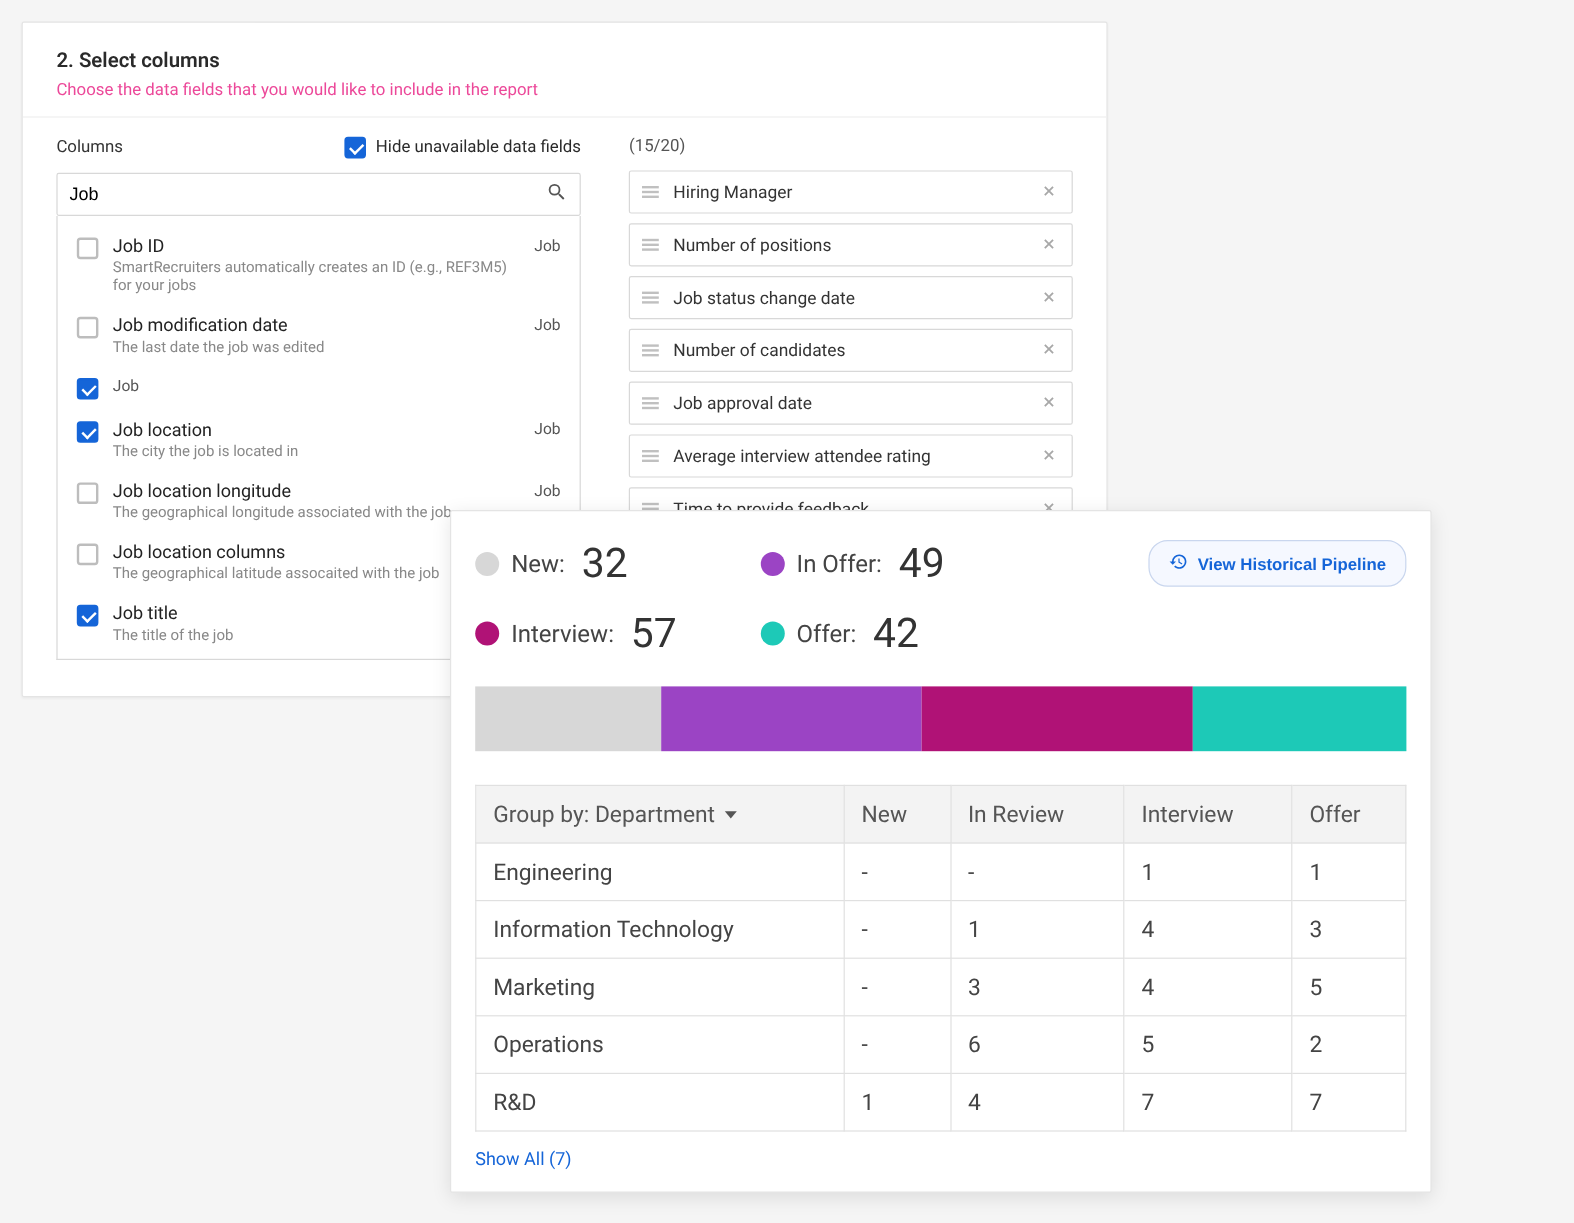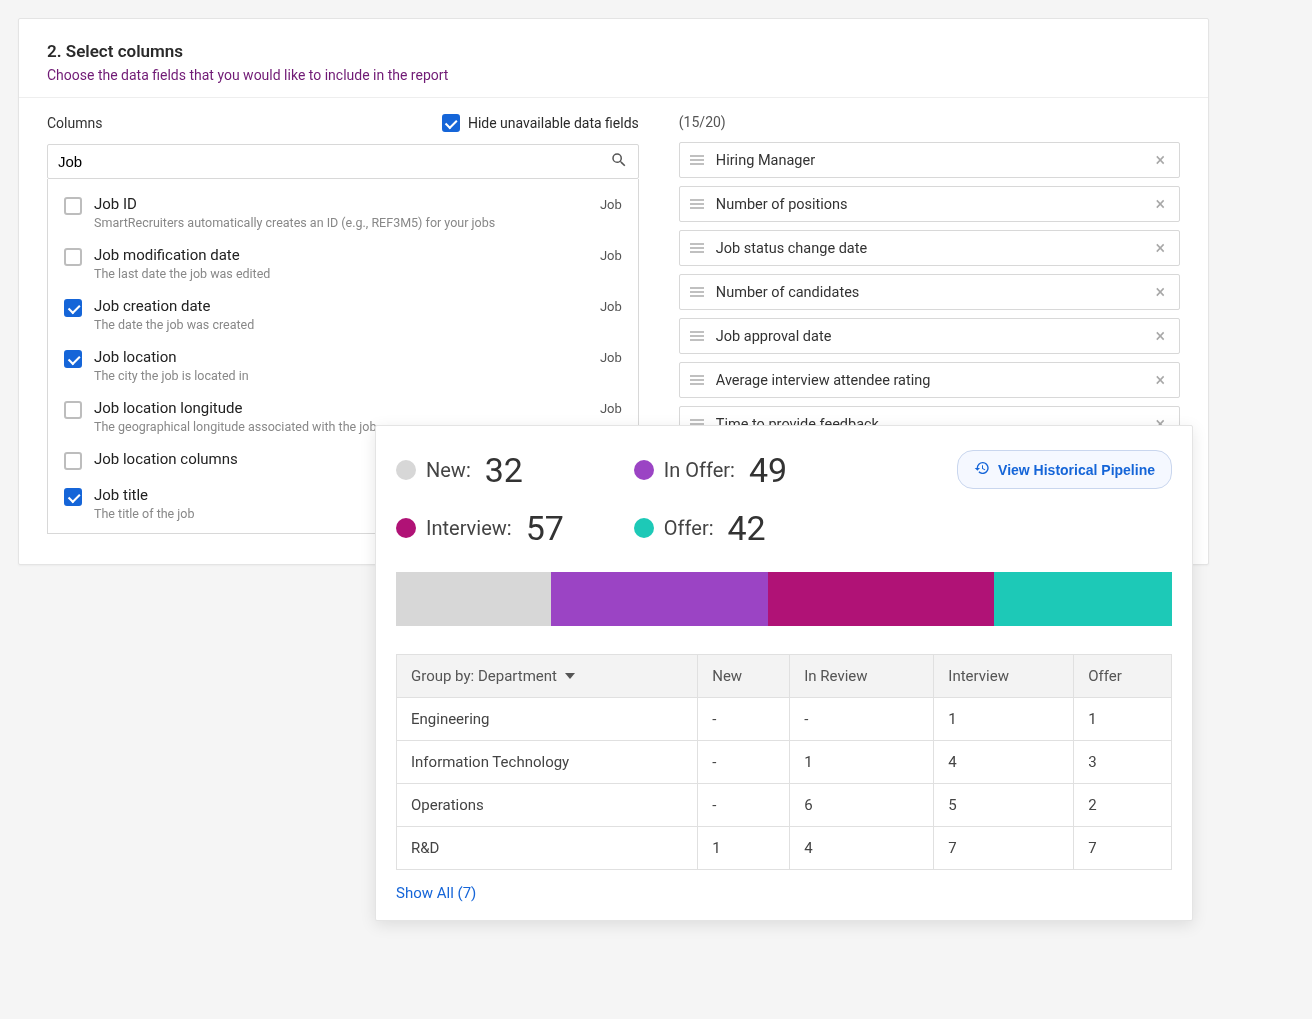--- a/index.html
+++ b/index.html
@@ -13,35 +13,35 @@
     height: 1019px;
     position: relative;
     overflow: hidden;
   }
 
   
   .panel-columns {
     position: absolute;
     top: 18px;
     left: 18px;
-    width: 1191px;
+    width: 905px;
     background: #fff;
     border: 1px solid #e4e4e4;
     border-radius: 2px;
     padding: 22px 28px 30px;
     box-shadow: 0 1px 2px rgba(0,0,0,0.04);
   }
   .panel-columns h2 {
     font-size: 17px;
     font-weight: 600;
     margin-bottom: 6px;
   }
   .panel-columns .subtitle {
     font-size: 14px;
-    color: #701a75;
+    color: #ec4899;
     margin-bottom: 14px;
   }
   .panel-columns hr {
     border: none;
     border-top: 1px solid #eee;
     margin: 0 -28px 16px;
   }
   .columns-body {
     display: flex;
     gap: 40px;
@@ -194,21 +194,21 @@
     display: flex;
     height: 54px;
     width: 100%;
     margin: 24px 0 28px;
   }
   .bar-seg { height: 100%; }
 
   table.pipeline-table {
     width: 100%;
     border-collapse: collapse;
-    font-size: 15px;
+    font-size: 19px;
   }
   table.pipeline-table th,
   table.pipeline-table td {
     border: 1px solid #e0e0e0;
     padding: 12px 14px;
     text-align: left;
     color: #444;
   }
   table.pipeline-table th {
     background: #f3f3f3;
@@ -274,24 +274,20 @@
           <div class="field-row">
             <span class="checkbox"></span>
             <div class="field-text">
               <div class="field-title">Job modification date</div>
               <div class="field-desc">The last date the job was edited</div>
             </div>
             <div class="field-tag">Job</div>
           </div>
           <div class="field-row">
             <span class="checkbox checked"></span>
-            <div class="field-text">
-              <div class="field-title">Job creation date</div>
-              <div class="field-desc">The date the job was created</div>
-            </div>
             <div class="field-tag">Job</div>
           </div>
           <div class="field-row">
             <span class="checkbox checked"></span>
             <div class="field-text">
               <div class="field-title">Job location</div>
               <div class="field-desc">The city the job is located in</div>
             </div>
             <div class="field-tag">Job</div>
           </div>
@@ -300,20 +296,21 @@
             <div class="field-text">
               <div class="field-title">Job location longitude</div>
               <div class="field-desc">The geographical longitude associated with the job</div>
             </div>
             <div class="field-tag">Job</div>
           </div>
           <div class="field-row">
             <span class="checkbox"></span>
             <div class="field-text">
               <div class="field-title">Job location columns</div>
+              <div class="field-desc">The geographical latitude assocaited with the job</div>
             </div>
           </div>
           <div class="field-row">
             <span class="checkbox checked"></span>
             <div class="field-text">
               <div class="field-title">Job title</div>
               <div class="field-desc">The title of the job</div>
             </div>
           </div>
         </div>
@@ -453,20 +450,27 @@
           <td>1</td>
         </tr>
         <tr>
           <td>Information Technology</td>
           <td>-</td>
           <td>1</td>
           <td>4</td>
           <td>3</td>
         </tr>
         <tr>
+          <td>Marketing</td>
+          <td>-</td>
+          <td>3</td>
+          <td>4</td>
+          <td>5</td>
+        </tr>
+        <tr>
           <td>Operations</td>
           <td>-</td>
           <td>6</td>
           <td>5</td>
           <td>2</td>
         </tr>
         <tr>
           <td>R&amp;D</td>
           <td>1</td>
           <td>4</td>

